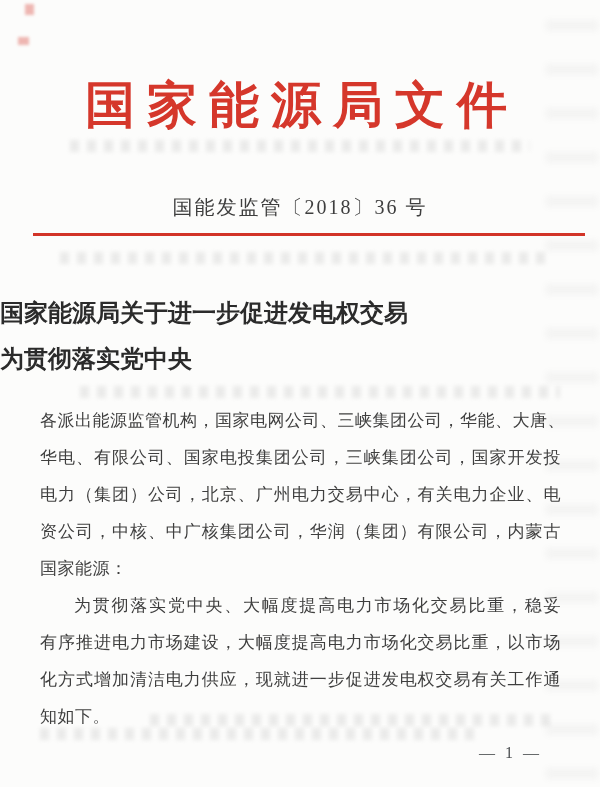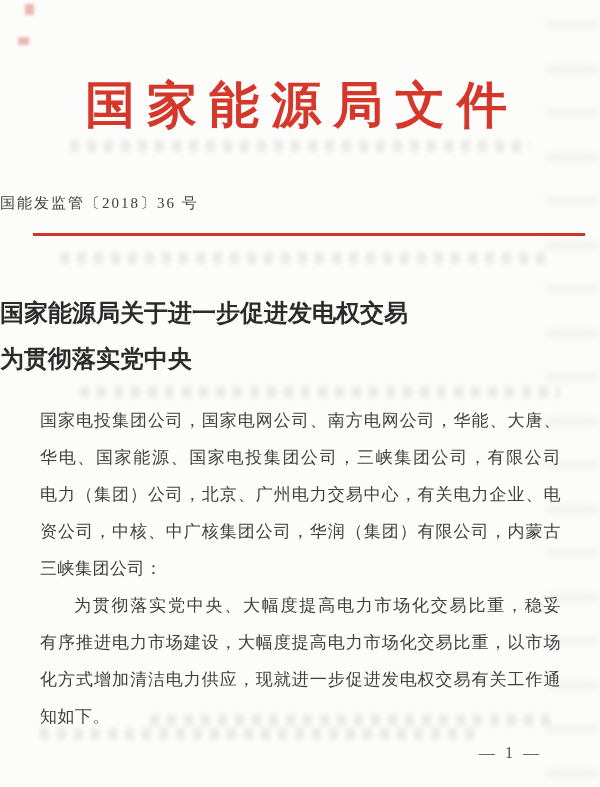--- a/index.html
+++ b/index.html
@@ -26,21 +26,22 @@
     position:absolute;top:72px;left:0;right:8px;
     text-align:center;
     font-size:50px;font-weight:bold;
     color:var(--red);
     letter-spacing:12px;text-indent:12px;
     white-space:nowrap;
   }
   
   .doc-number{
     position:absolute;top:194px;left:0;right:0;
-    font-size:15px;color:#3e3e3e;
+    text-align:center;
+    font-size:20px;color:#3e3e3e;
     letter-spacing:2px;
   }
   
   .red-rule{
     position:absolute;top:233px;left:33px;right:15px;
     height:3px;background:var(--rule-red);
     border:none;
   }
   
   .title-block{
@@ -117,25 +118,25 @@
   <div class="doc-number">国能发监管〔2018〕36 号</div>
 
   <hr class="red-rule">
 
   <div class="title-block">
     <div>国家能源局关于进一步促进发电权交易</div>
     <div>为贯彻落实党中央</div>
   </div>
 
   <div class="body-block">
-    <div class="body-line">国家电投集团公司，国家电网公司、南方电网公司，华能、大唐、</div>
-    <div class="body-line">华电、国家能源、国家电投集团公司，三峡集团公司，有限公司</div>
+    <div class="body-line">各派出能源监管机构，国家电网公司、三峡集团公司，华能、大唐、</div>
+    <div class="body-line">华电、有限公司、国家电投集团公司，三峡集团公司，国家开发投</div>
     <div class="body-line">电力（集团）公司，北京、广州电力交易中心，有关电力企业、电</div>
     <div class="body-line">资公司，中核、中广核集团公司，华润（集团）有限公司，内蒙古</div>
-    <div class="body-line short">三峡集团公司：</div>
+    <div class="body-line short">国家能源：</div>
     <div class="body-line indent">为贯彻落实党中央、大幅度提高电力市场化交易比重，稳妥</div>
     <div class="body-line">有序推进电力市场建设，大幅度提高电力市场化交易比重，以市场</div>
     <div class="body-line">化方式增加清洁电力供应，现就进一步促进发电权交易有关工作通</div>
     <div class="body-line short">知如下。</div>
   </div>
 
   <div class="page-number">— 1 —</div>
 
 </div>
 

